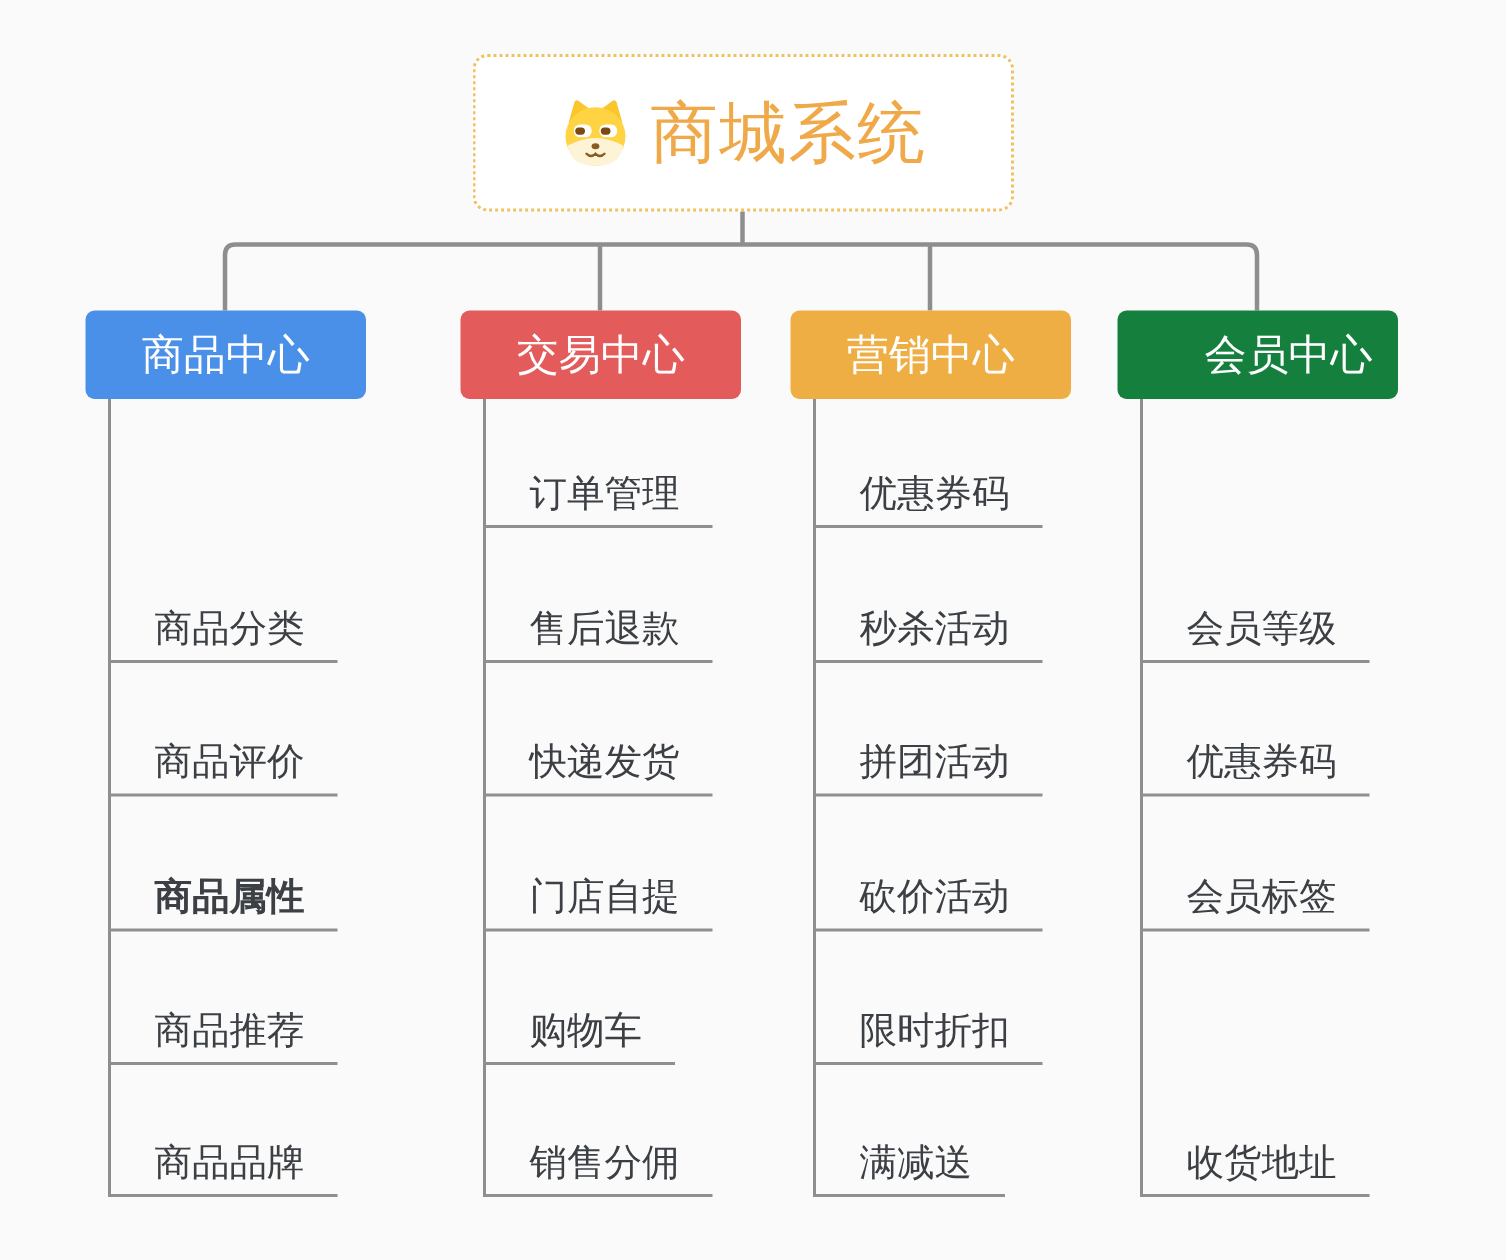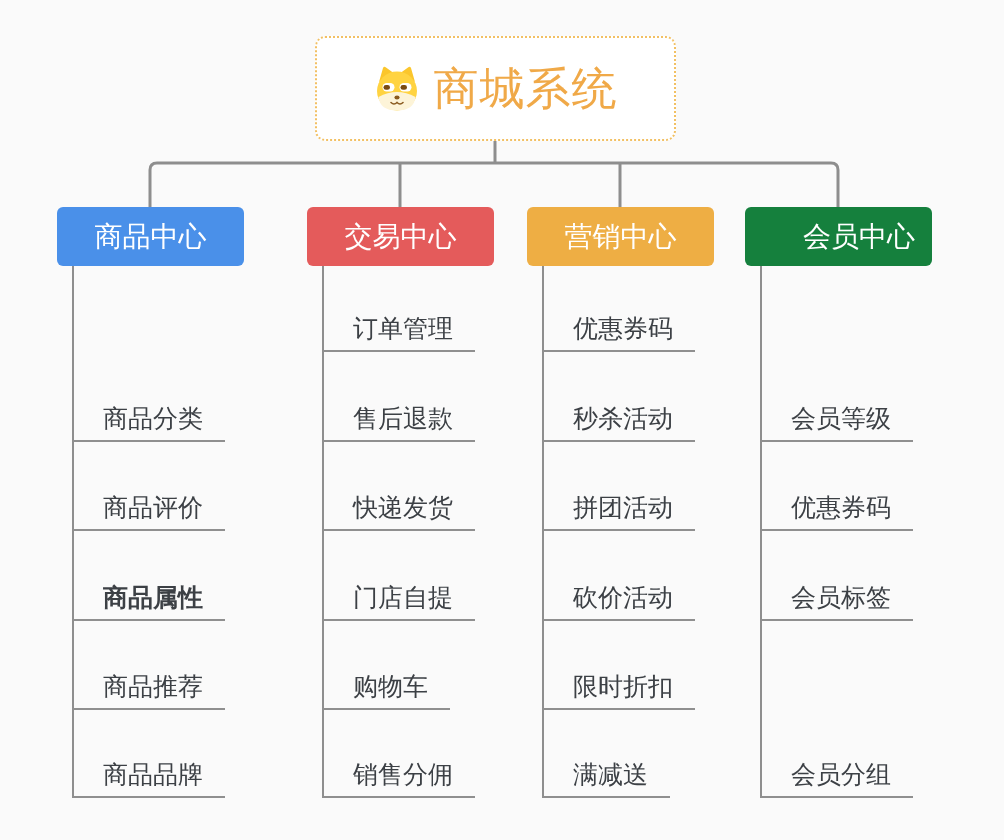--- a/index.html
+++ b/index.html
@@ -116,17 +116,17 @@
         <div class="subtopic" style="top: 414px;">砍价活动</div>
         <div class="subtopic" style="top: 503px;">限时折扣</div>
         <div class="subtopic" style="top: 591px;">满减送</div>
       </div>
       <div class="branch branch-3">
         <div class="branch-header" style="background: #15803d; padding-left: 41px;">会员中心</div>
         <div class="branch-line"></div>
         <div class="subtopic" style="top: 235px;">会员等级</div>
         <div class="subtopic" style="top: 324px;">优惠券码</div>
         <div class="subtopic" style="top: 414px;">会员标签</div>
-        <div class="subtopic" style="top: 591px;">会员分组</div>
+        <div class="subtopic" style="top: 591px;">收货地址</div>
       </div>
     </div>
 
 </div>
 
 </body></html>

